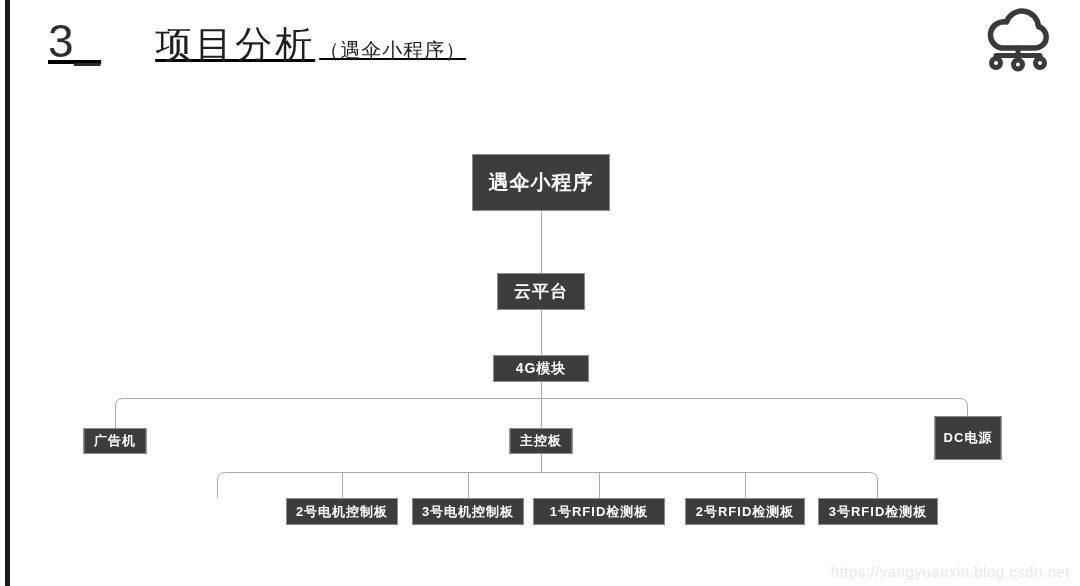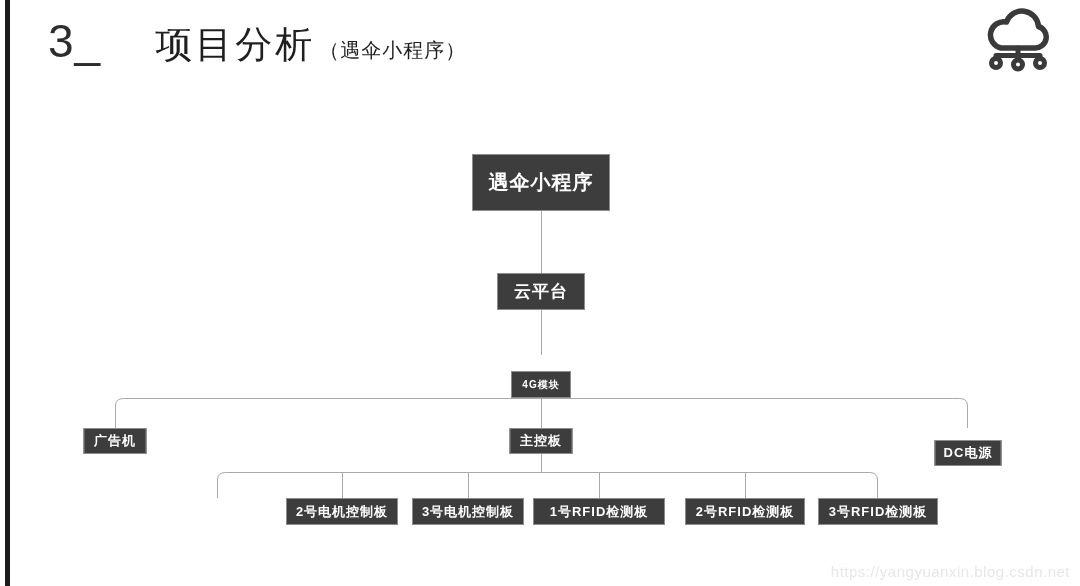--- a/index.html
+++ b/index.html
@@ -10,21 +10,21 @@
     font-family:"Liberation Sans","DejaVu Sans",sans-serif;
     overflow:hidden;
   }
   .left-bar{
     position:absolute;left:5px;top:0;width:5px;height:586px;
     background:#1c1c1c;
   }
   
   .header{
     position:absolute;left:48px;top:14px;
-    display:flex;align-items:baseline;
+    display:flex;align-items:baseline;text-decoration:underline;
   }
   .section-num{
     font-size:46px;font-weight:400;color:#2d2d2d;letter-spacing:1px;
   }
   .title{
     margin-left:54px;
     font-size:37px;font-weight:500;color:#1f1f1f;letter-spacing:3px;
   }
   .subtitle{
     margin-left:4px;
@@ -42,24 +42,24 @@
     border:1px solid #8c8c8c;
     color:#ffffff;
     font-weight:bold;
     display:flex;align-items:center;justify-content:center;
     white-space:nowrap;
     box-sizing:border-box;
     letter-spacing:1px;
   }
   #n-mini {left:541px;top:154px;width:138px;height:57px;font-size:20px;}
   #n-cloud{left:541px;top:273px;width:88px; height:37px;font-size:17px;}
-  #n-4g   {left:541px;top:371px;width:60px; height:27px;font-size:10px;}
+  #n-4g   {left:541px;top:355px;width:96px; height:27px;font-size:14px;}
   #n-ad   {left:115px;top:428px;width:63px; height:26px;font-size:13px;}
   #n-main {left:541px;top:428px;width:63px; height:26px;font-size:13px;}
-  #n-dc   {left:968px;top:440px;width:67px; height:26px;font-size:13px;}
+  #n-dc   {left:968px;top:416px;width:67px; height:44px;font-size:13px;}
   .bottom-node{top:498px;height:27px;font-size:13px;}
   #n-m1{left:217px;width:112px;}
   #n-m2{left:342px;width:112px;}
   #n-m3{left:468px;width:112px;}
   #n-r1{left:599px;width:132px;}
   #n-r2{left:745px;width:120px;}
   #n-r3{left:878px;width:120px;}
   
   .watermark{
     position:absolute;right:10px;bottom:6px;

